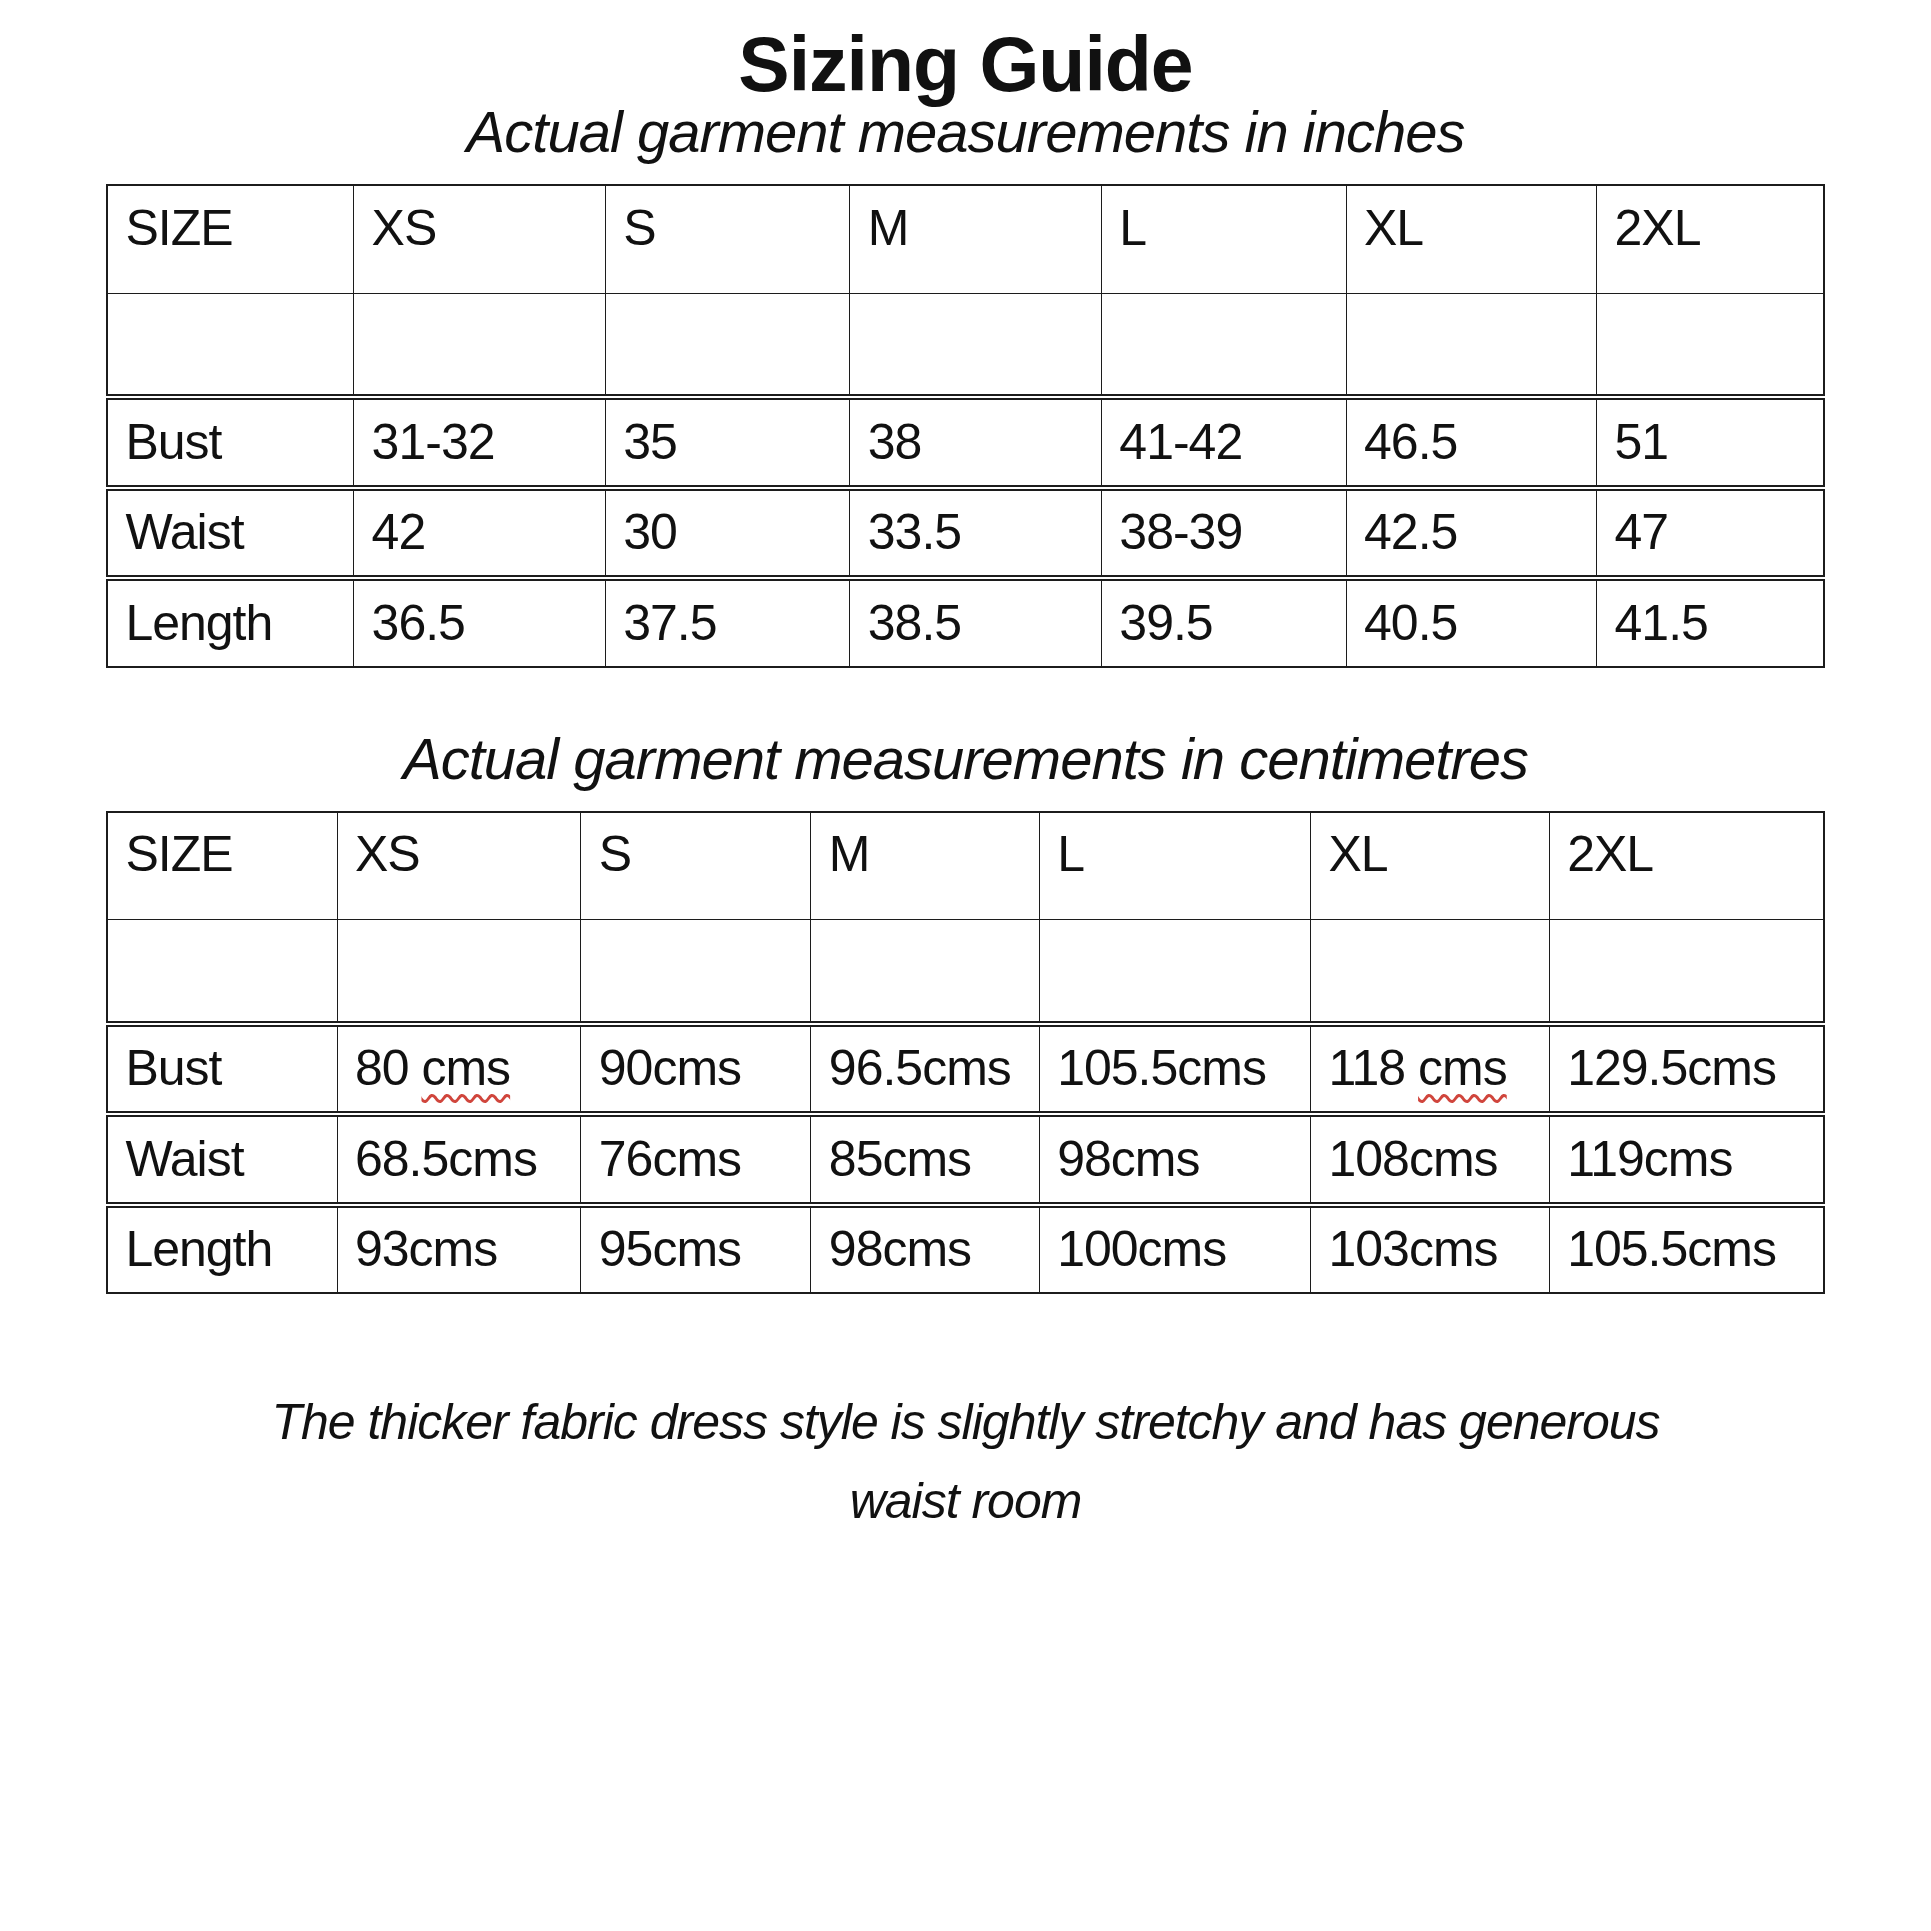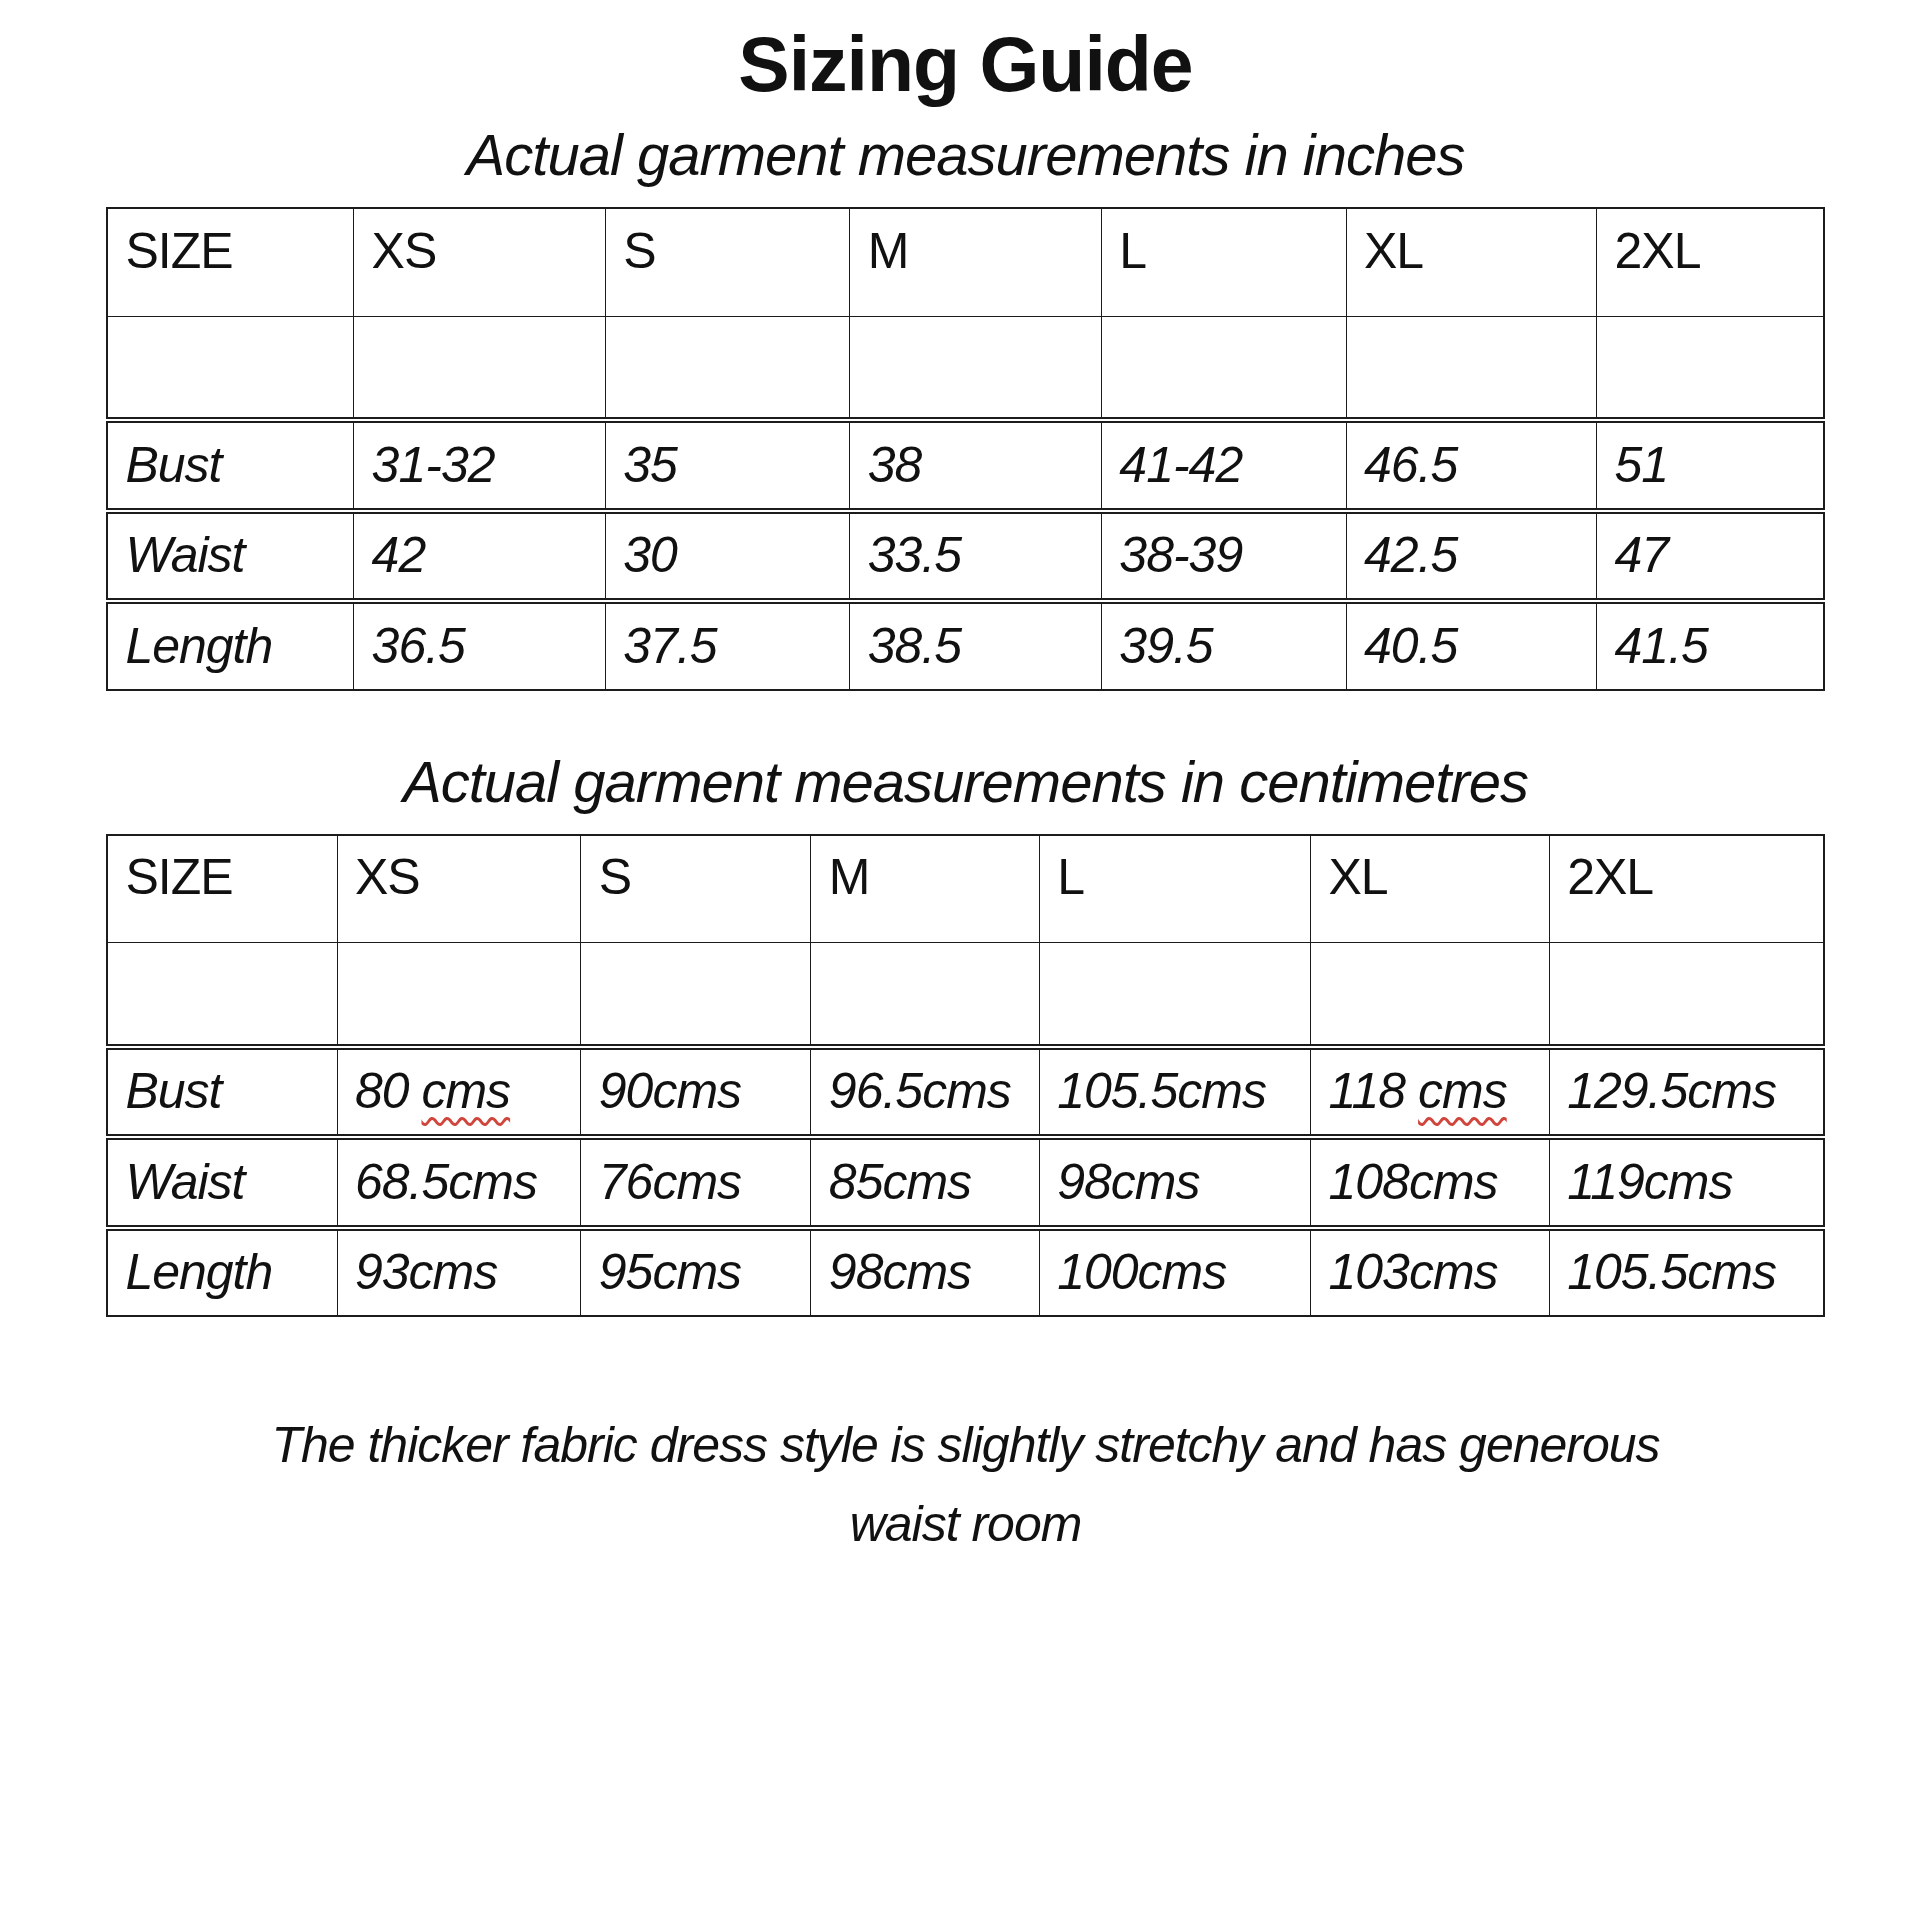--- a/index.html
+++ b/index.html
@@ -24,21 +24,20 @@
     font-size: 77px;
     line-height: 1.0;
     font-weight: 700;
     letter-spacing: -1px;
   }
   .caption {
     text-align: center;
     font-style: italic;
     font-size: 58px;
     line-height: 1.0;
-    margin-top: 23px;
     letter-spacing: -1px;
   }
   .caption-cm { margin-top: 62px; }
   .size-table {
     border-collapse: collapse;
     table-layout: fixed;
     width: 1719px;
     margin: 23px auto 16px auto;
     border: 2.9px solid #1c1c1c;
   }
@@ -52,21 +51,20 @@
     line-height: 1.15;
     letter-spacing: -1px;
     overflow: hidden;
     white-space: nowrap;
   }
   .size-table .header-row th { height: 108px; }
   .size-table .blank-row th, .size-table .blank-row td { height: 104px; }
   .size-table .data-row th, .size-table .data-row td {
     height: 88px;
     border-top: 6.8px double #1c1c1c;
-    font-style: italic;
   }
   .wavy {
     text-decoration: underline;
     text-decoration-style: wavy;
     text-decoration-color: #d0453c;
     text-decoration-thickness: 2.9px;
     text-underline-offset: 8.7px;
   }
   .notes { margin-top: 89px; text-align: center; }
   .notes-heading {

